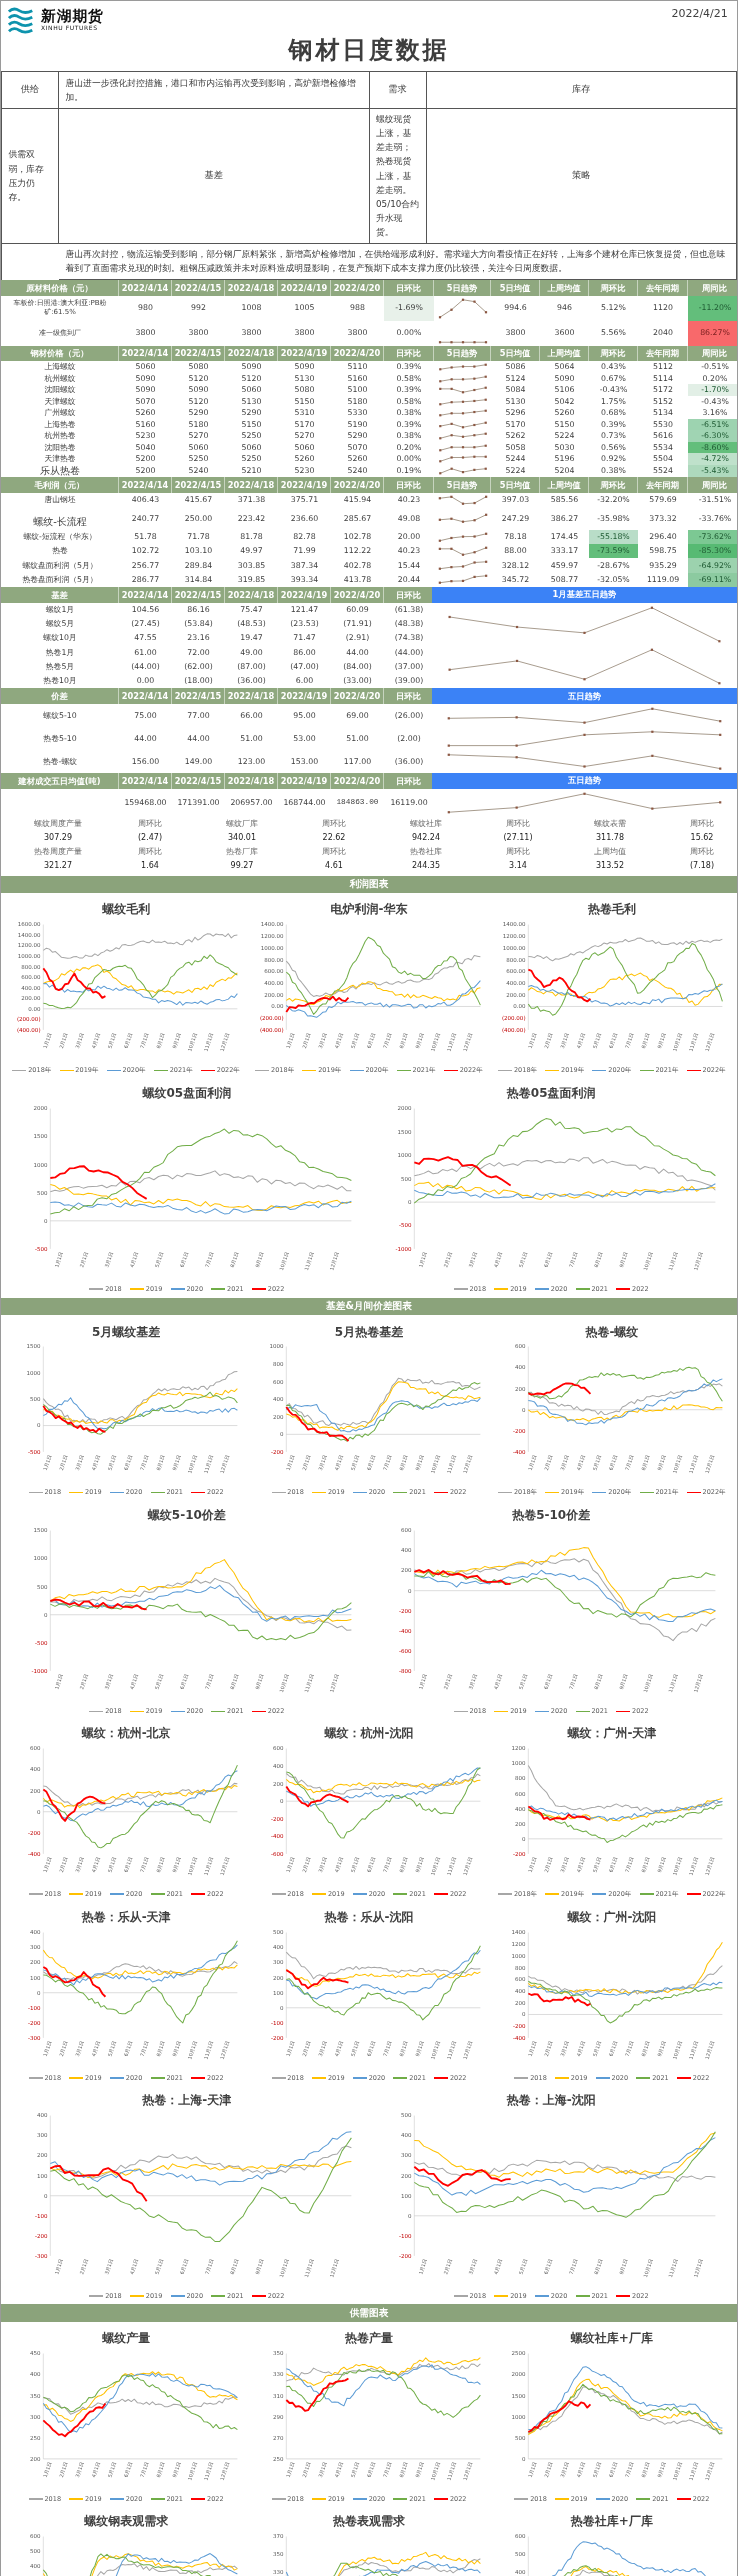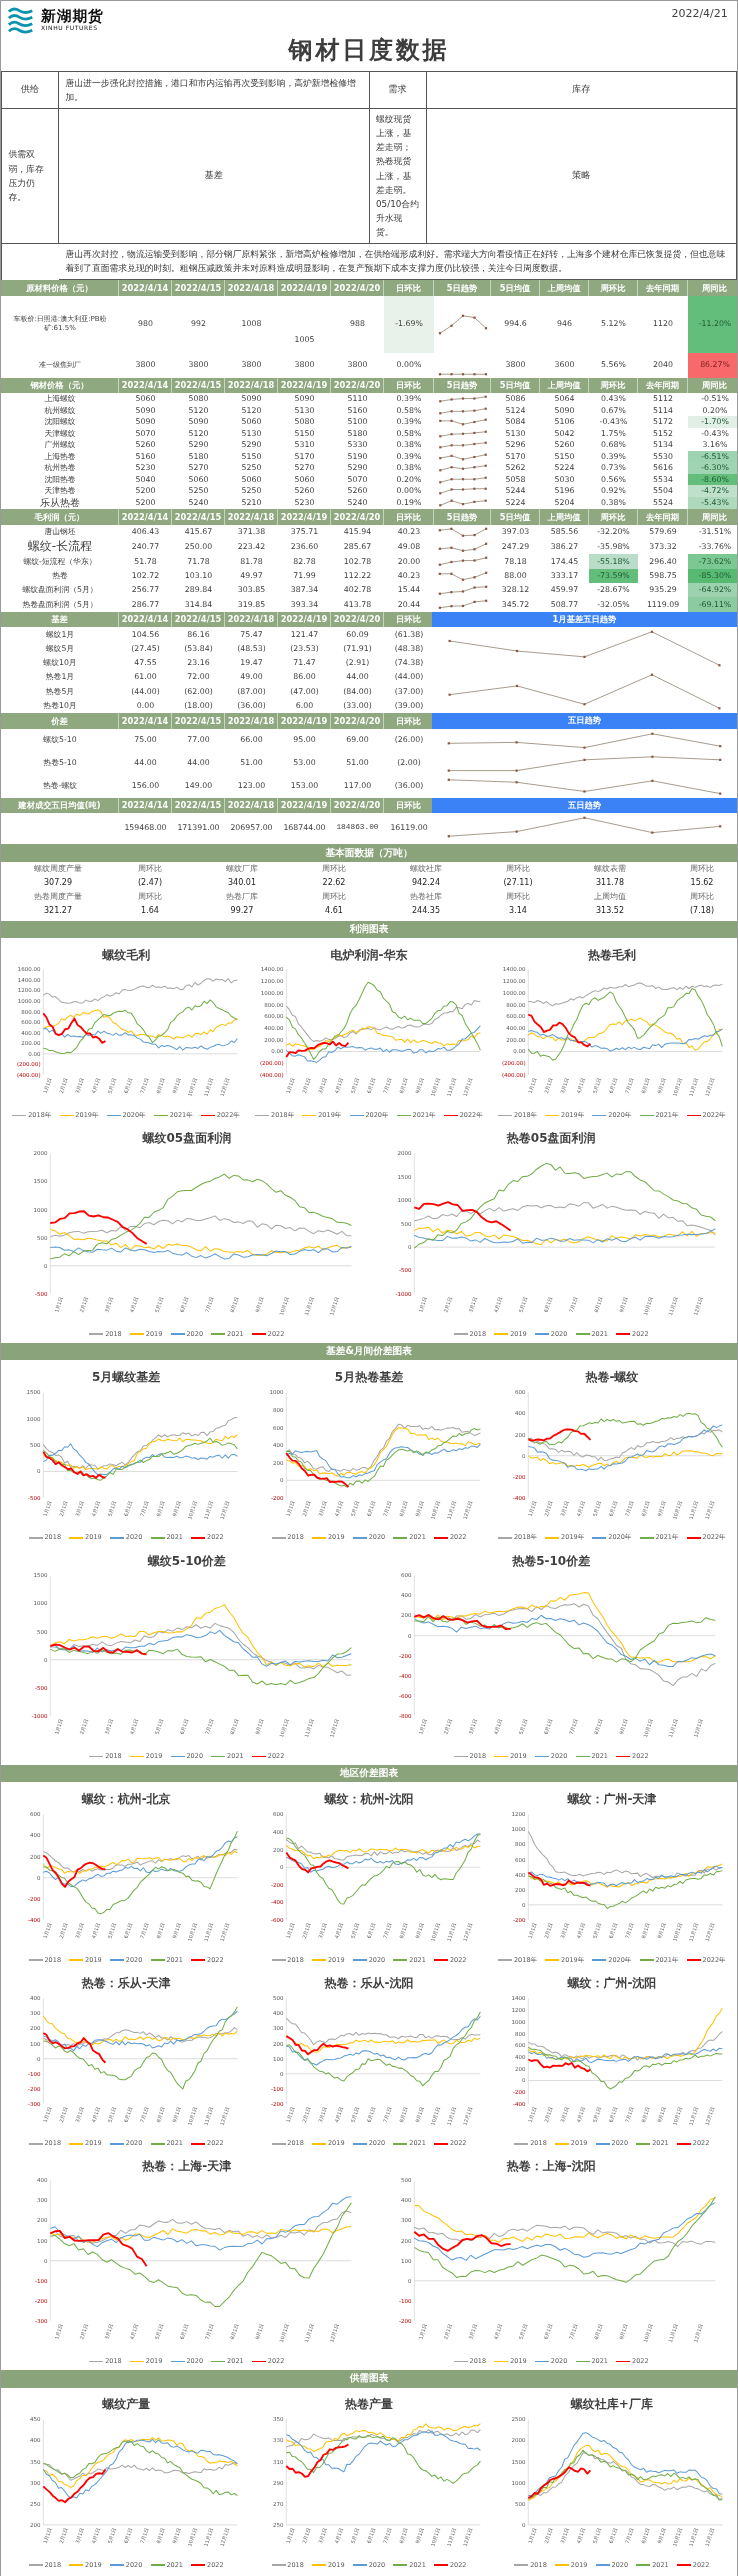--- a/index.html
+++ b/index.html
@@ -87,21 +87,21 @@
           <div>上周均值</div>
           <div>周环比</div>
           <div>去年同期</div>
           <div>周同比</div>
         </div>
         <div class="tr">
           <div style="font-size: 7px; min-height: 25px;">车板价:日照港:澳大利亚:PB粉矿:61.5%</div>
           <div style="min-height: 25px;">980</div>
           <div style="min-height: 25px;">992</div>
           <div style="min-height: 25px;">1008</div>
-          <div style="min-height: 25px; margin-top: 32px;">1005</div>
+          <div style="min-height: 25px;">1005</div>
           <div style="min-height: 25px;">988</div>
           <div style="background: rgb(232, 241, 234); min-height: 25px;">-1.69%</div>
           <div style="min-height: 25px;">
             <svg width="52" height="23" viewBox="0 0 56 25">
               <polyline points="3,22 15.5,13.857142857142858 28,3 40.5,5.035714285714285 53,16.571428571428573" fill="none" stroke="#a09383" stroke-width="1"></polyline>
               <rect x="1.8" y="20.8" width="2.4" height="2.4" fill="#8b5742"></rect>
               <rect x="14.3" y="12.657142857142858" width="2.4" height="2.4" fill="#8b5742"></rect>
               <rect x="26.8" y="1.8" width="2.4" height="2.4" fill="#8b5742"></rect>
               <rect x="39.3" y="3.8357142857142845" width="2.4" height="2.4" fill="#8b5742"></rect>
               <rect x="51.8" y="15.371428571428574" width="2.4" height="2.4" fill="#8b5742"></rect>
@@ -429,21 +429,21 @@
               <rect x="51.8" y="1.8" width="2.4" height="2.4" fill="#8b5742"></rect>
             </svg>
           </div>
           <div style="min-height: 14.3px;">397.03</div>
           <div style="min-height: 14.3px;">585.56</div>
           <div style="min-height: 14.3px;">-32.20%</div>
           <div style="min-height: 14.3px;">579.69</div>
           <div style="min-height: 14.3px;">-31.51%</div>
         </div>
         <div class="tr">
-          <div style="font-size: 12px; min-height: 14.3px;">螺纹-长流程</div>
+          <div style="font-size: 10px; min-height: 14.3px; margin-top: 8px;">螺纹-长流程</div>
           <div style="min-height: 14.3px;">240.77</div>
           <div style="min-height: 14.3px;">250.00</div>
           <div style="min-height: 14.3px;">223.42</div>
           <div style="min-height: 14.3px;">236.60</div>
           <div style="min-height: 14.3px;">285.67</div>
           <div style="min-height: 14.3px;">49.08</div>
           <div style="min-height: 14.3px;">
             <svg width="52" height="12.5" viewBox="0 0 56 13.5">
               <polyline points="3,8.409638554216865 15.5,7.297590361445783 28,10.5 40.5,8.912048192771085 53,3" fill="none" stroke="#a09383" stroke-width="1"></polyline>
               <rect x="1.8" y="7.209638554216865" width="2.4" height="2.4" fill="#8b5742"></rect>
@@ -715,21 +715,20 @@
               <polyline points="3,23 76.5,17.978626629324687 150,3 223.5,19.09341110572975 297,12.30489165912106" fill="none" stroke="#a09383" stroke-width="1"></polyline>
               <rect x="1.8" y="21.8" width="2.4" height="2.4" fill="#8b5742"></rect>
               <rect x="75.3" y="16.778626629324688" width="2.4" height="2.4" fill="#8b5742"></rect>
               <rect x="148.8" y="1.8" width="2.4" height="2.4" fill="#8b5742"></rect>
               <rect x="222.3" y="17.89341110572975" width="2.4" height="2.4" fill="#8b5742"></rect>
               <rect x="295.8" y="11.10489165912106" width="2.4" height="2.4" fill="#8b5742"></rect>
             </svg>
           </div>
         </div>
       </div>
-      <div class="bar">基本面数据（万吨）</div>
       <div class="fund">
         <div class="fh">螺纹周度产量</div>
         <div class="fh">周环比</div>
         <div class="fh">螺纹厂库</div>
         <div class="fh">周环比</div>
         <div class="fh">螺纹社库</div>
         <div class="fh">周环比</div>
         <div class="fh">螺纹表需</div>
         <div class="fh">周环比</div>
         <div class="fv">307.29</div>
@@ -1148,21 +1147,20 @@
           </svg>
           <div class="legend">
             <span><span class="lgl" style="background: rgb(166, 166, 166);"></span><span>2018</span></span>
             <span><span class="lgl" style="background: rgb(255, 192, 0);"></span><span>2019</span></span>
             <span><span class="lgl" style="background: rgb(91, 155, 213);"></span><span>2020</span></span>
             <span><span class="lgl" style="background: rgb(112, 173, 71);"></span><span>2021</span></span>
             <span><span class="lgl" style="background: rgb(255, 0, 0);"></span><span>2022</span></span>
           </div>
         </div>
       </div>
-      <div class="bar">地区价差图表</div>
       <div class="chartrow">
         <div class="chart">
           <div class="ctitle">螺纹：杭州-北京</div>
           <svg width="233" height="146" viewBox="0 0 252 158">
             <text x="33" y="8" text-anchor="end" font-size="6" fill="#595959">600</text>
             <text x="33" y="30.8" text-anchor="end" font-size="6" fill="#595959">400</text>
             <text x="33" y="53.6" text-anchor="end" font-size="6" fill="#595959">200</text>
             <text x="33" y="76.39999999999999" text-anchor="end" font-size="6" fill="#595959">0</text>
             <text x="33" y="99.2" text-anchor="end" font-size="6" fill="#c00000">-200</text>
             <text x="33" y="122" text-anchor="end" font-size="6" fill="#c00000">-400</text>

